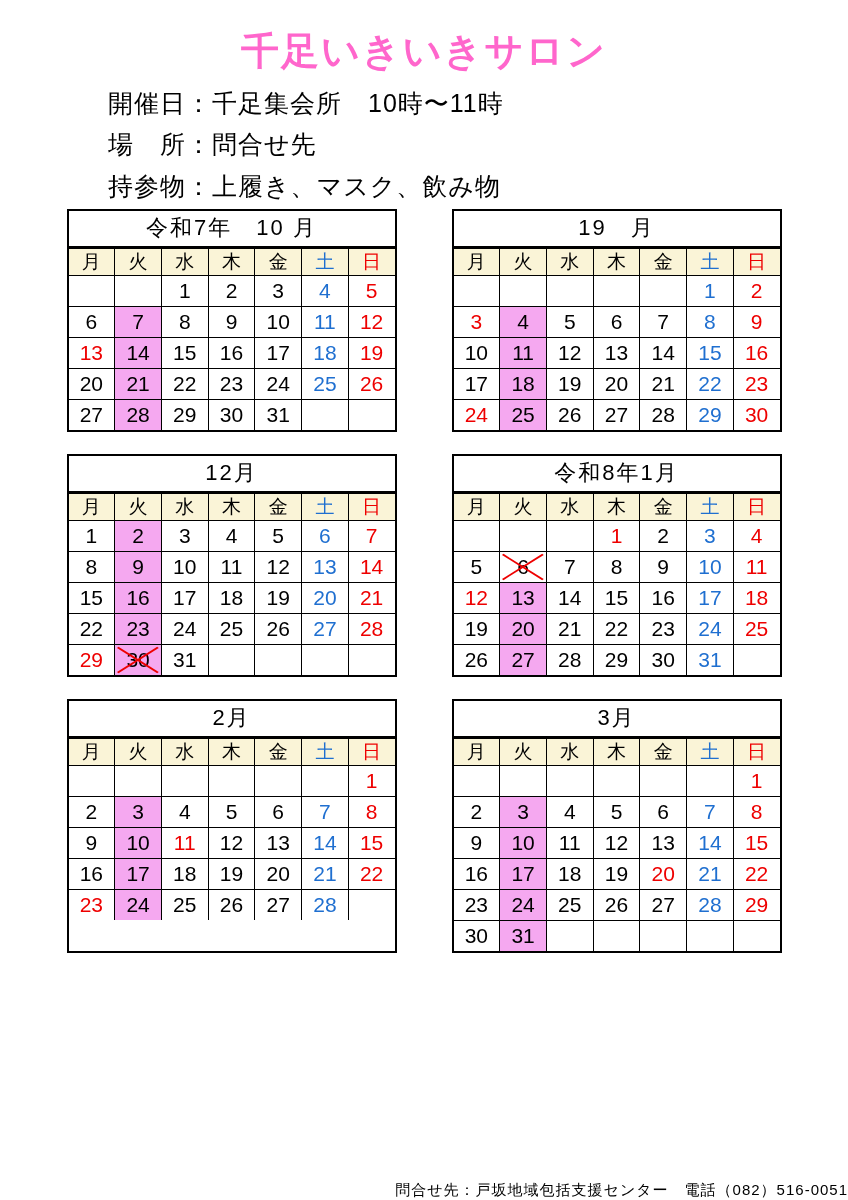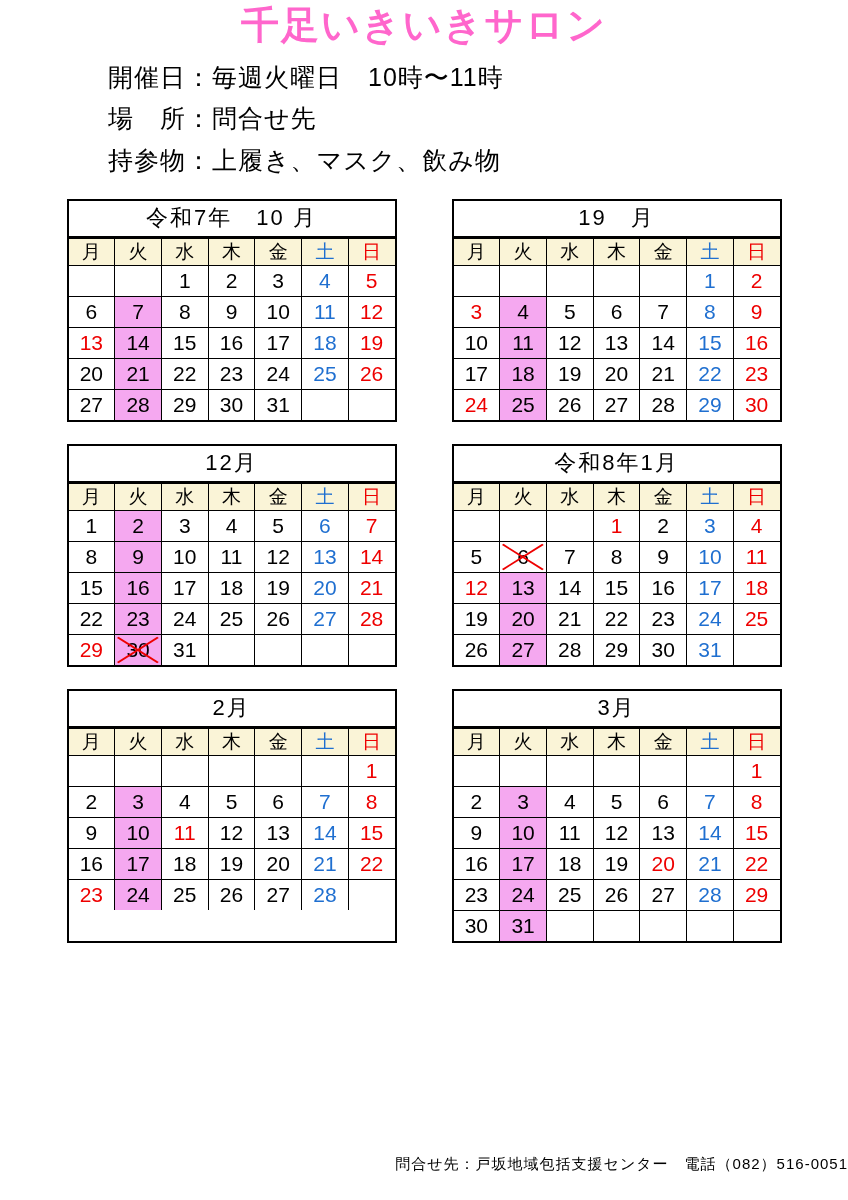--- a/index.html
+++ b/index.html
@@ -20,34 +20,35 @@
     height: 1200px;
     position: relative;
     box-sizing: border-box;
   }
   .title {
     text-align: center;
     color: #ff66cc;
     font-size: 38px;
     font-weight: bold;
     letter-spacing: 2px;
+    margin-top: 26px;
     margin-bottom: 6px;
   }
   .info-block {
     margin-left: 108px;
     margin-top: 6px;
   }
   .info-line {
     font-size: 25px;
     line-height: 1.65;
     letter-spacing: 1px;
     white-space: pre;
   }
   .cal-grid {
-    margin-top: 18px;
+    margin-top: 2px;
     display: grid;
     grid-template-columns: 330px 330px;
     column-gap: 55px;
     row-gap: 22px;
     justify-content: center;
   }
   .cal {
     border: 2px solid #000;
     box-sizing: border-box;
     width: 330px;
@@ -114,21 +115,21 @@
   }
 </style>
 </head>
 <body>
 
 <div class="page">
 
   <div class="title">千足いきいきサロン</div>
 
   <div class="info-block">
-    <div class="info-line">開催日：毎週火曜日　10時〜11時</div>
+    <div class="info-line">開催日：千足集会所　10時〜11時</div>
     <div class="info-line">場　所：問合せ先</div>
     <div class="info-line">持参物：上履き、マスク、飲み物</div>
   </div>
 
   <div class="cal-grid" id="cal-grid">
       <div class="cal">
         <div class="cal-title">令和7年　10 月</div>
         <table class="cal-table">
           <thead>
             <tr>

